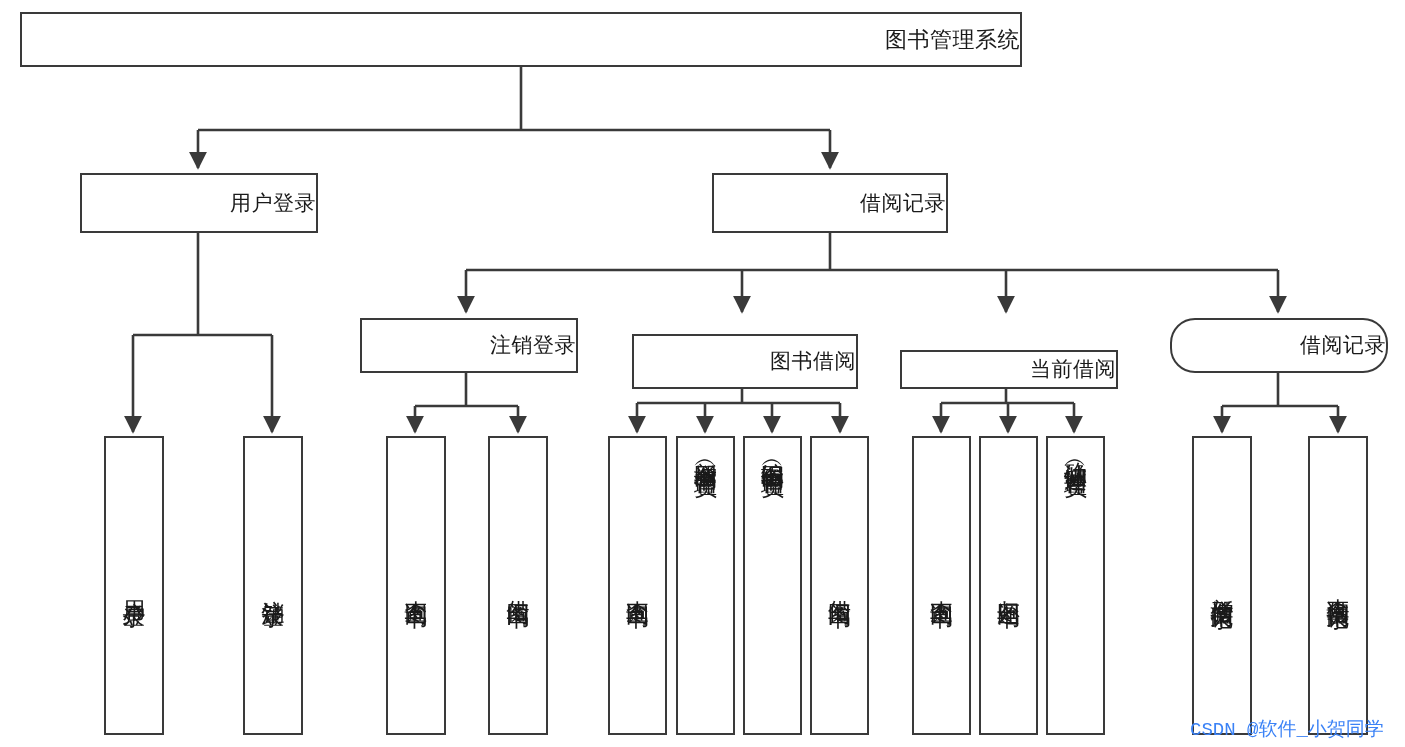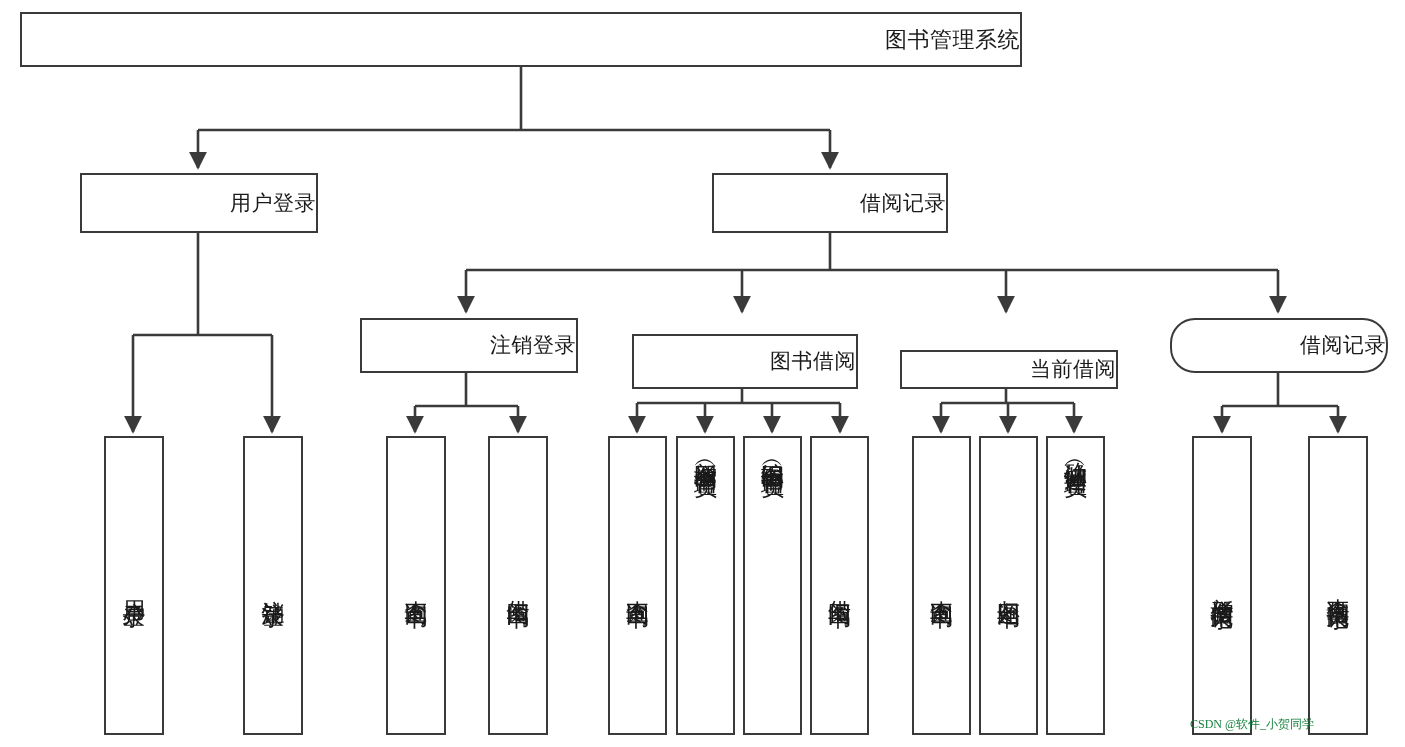--- a/index.html
+++ b/index.html
@@ -65,23 +65,23 @@
     letter-spacing: 2px;
     display: block;
   }
   
   .node.vert.center {
     align-items: center;
     padding-top: 0;
   }
   .watermark {
     position: absolute;
-    font-family: Liberation Serif, serif;
-    font-size: 12px;
-    color: #15803d;
+    font-family: Liberation Mono, monospace;
+    font-size: 19px;
+    color: #3b82f6;
     white-space: nowrap;
     pointer-events: none;
   }
 </style>
 </head>
 <body>
 
 <div id="diagram-root">
 
   <svg id="diagram-svg" viewBox="0 0 1405 747">

